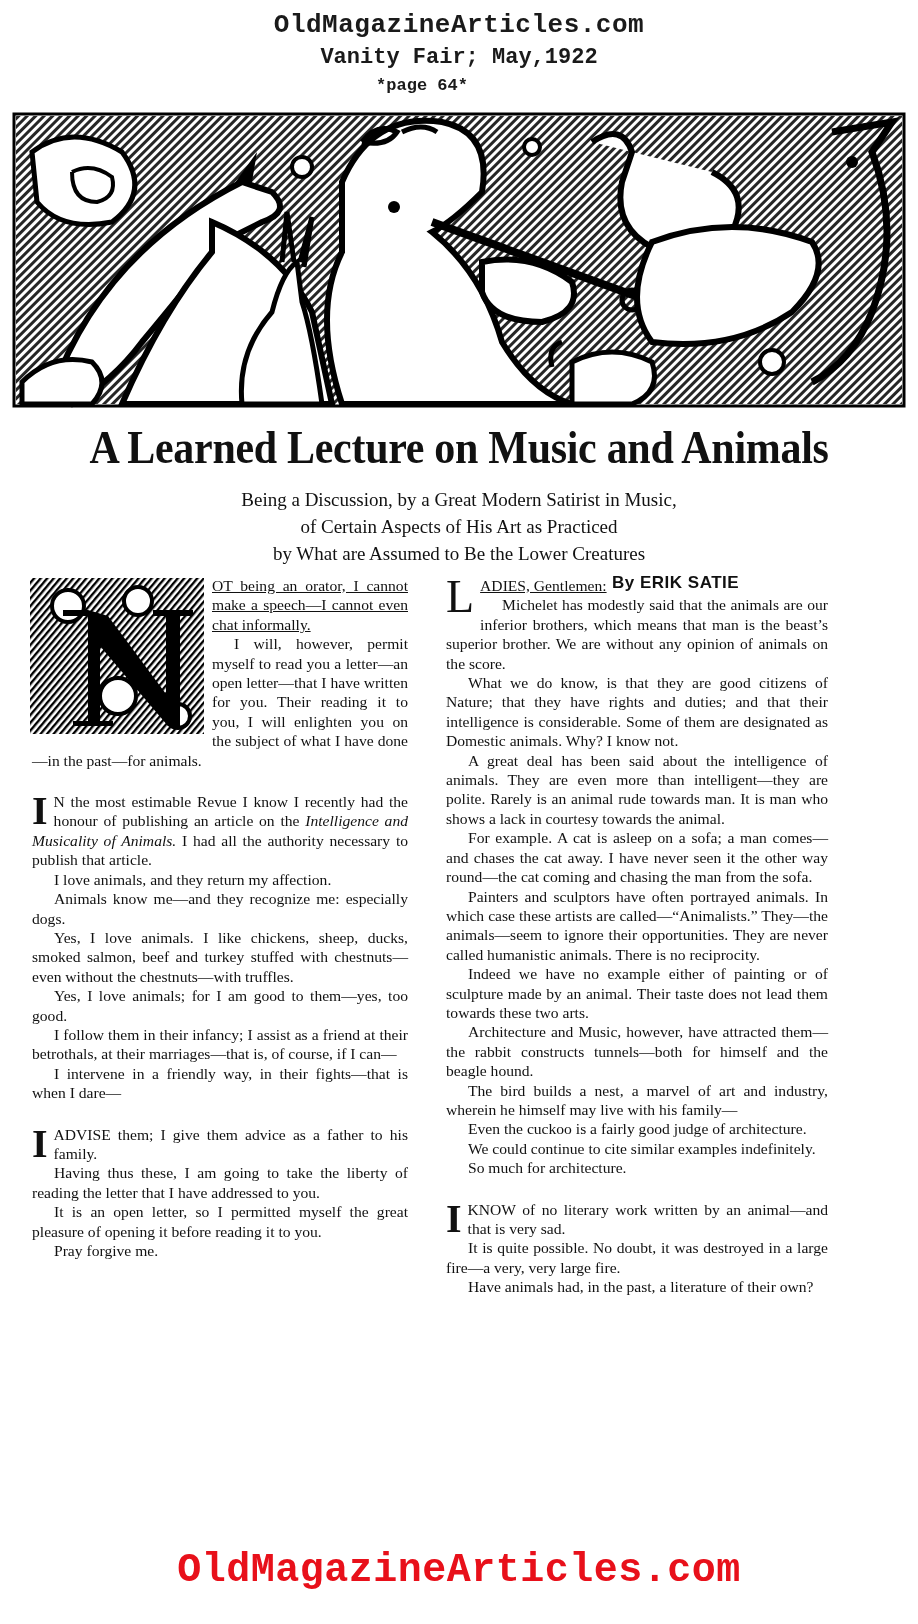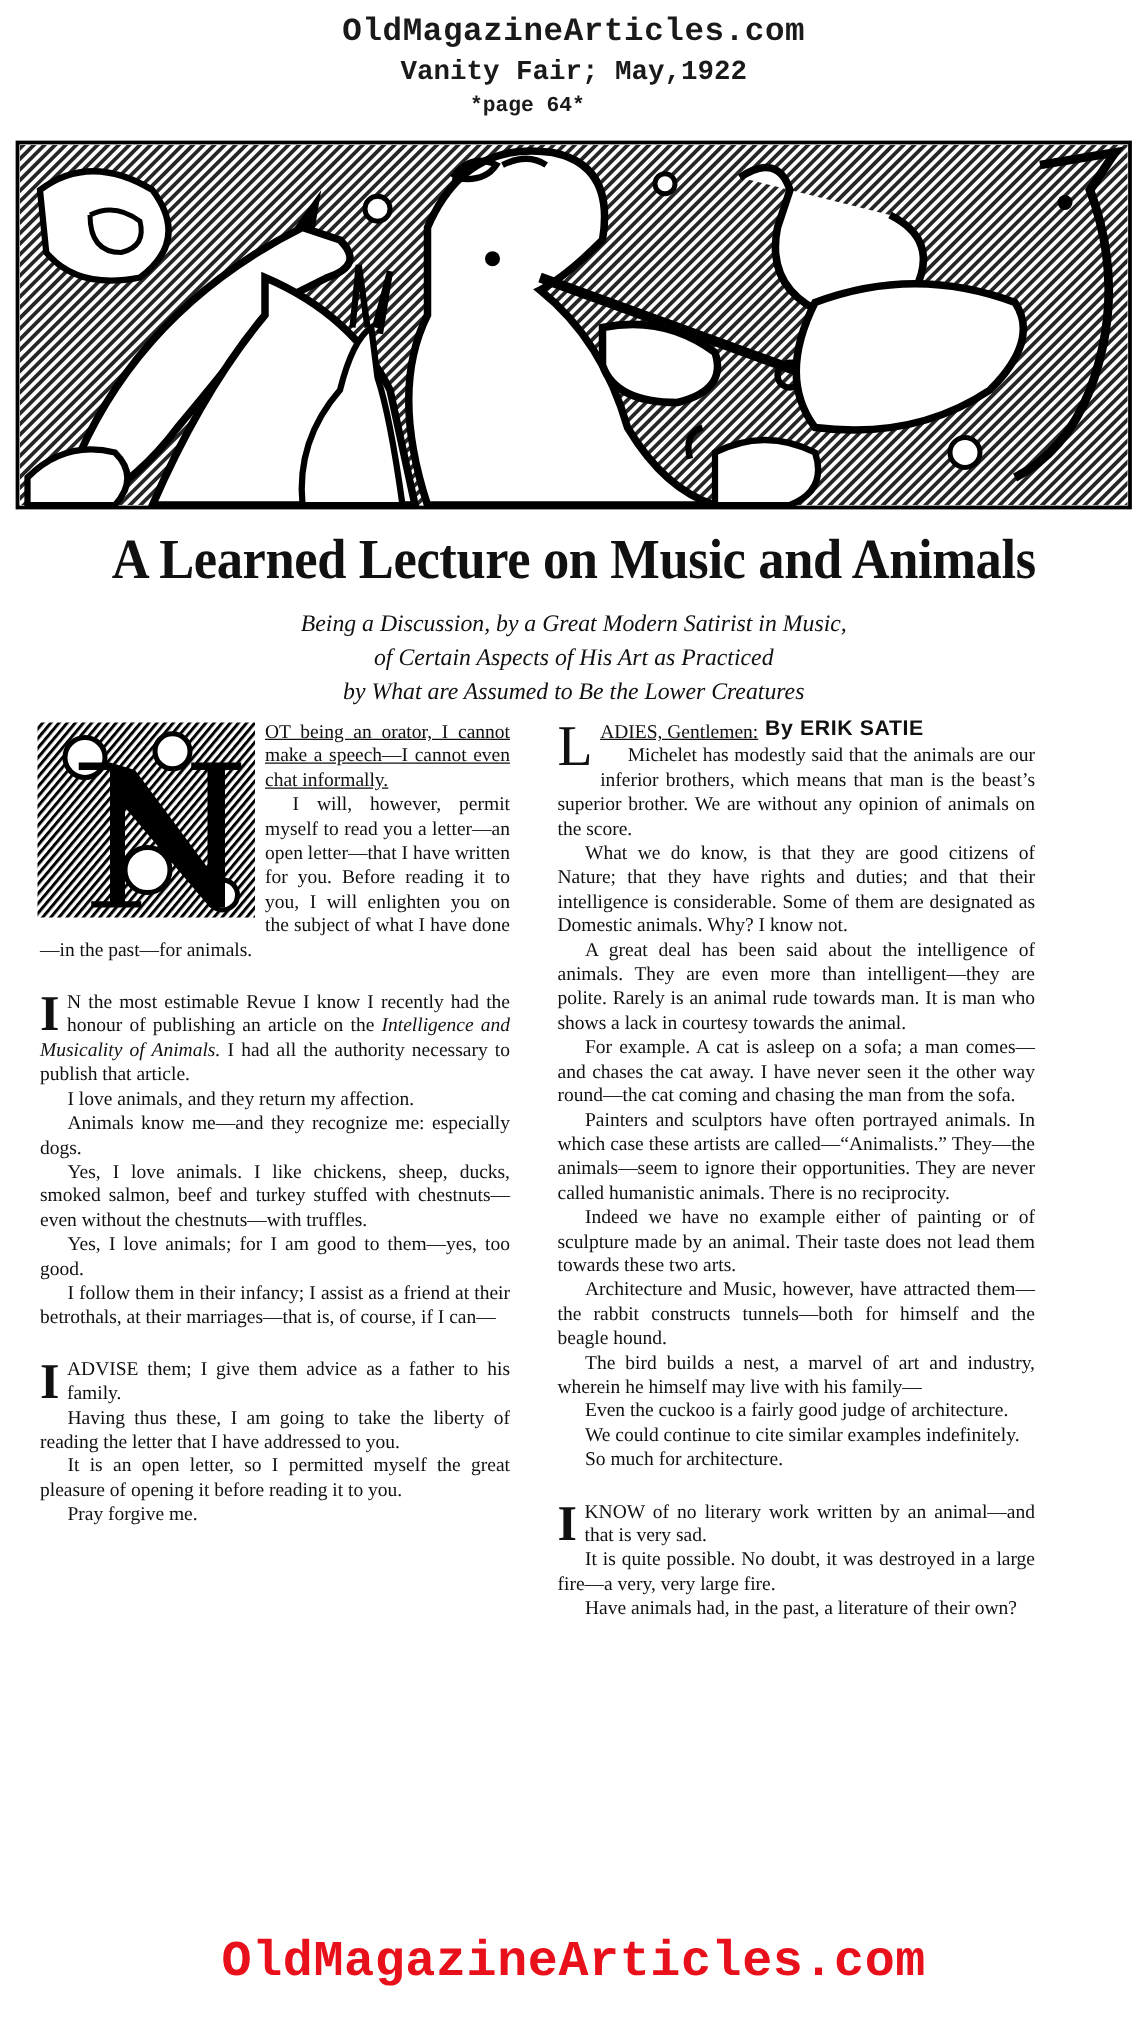--- a/index.html
+++ b/index.html
@@ -8,21 +8,21 @@
 
   .masthead { position: absolute; left: 0; top: 0; width: 918px; text-align: center; font-family: "Liberation Mono", "DejaVu Sans Mono", monospace; color: #1a1a1a; }
   .masthead .site { position: absolute; top: 10px; left: 0; width: 918px; font-size: 26px; font-weight: bold; letter-spacing: 0.5px; }
   .masthead .issue { position: absolute; top: 45px; left: 0; width: 918px; font-size: 22px; font-weight: bold; }
   .masthead .page { position: absolute; top: 76px; left: 0; width: 844px; font-size: 17px; font-weight: bold; }
 
   .illustration { position: absolute; left: 12px; top: 112px; width: 894px; height: 296px; }
   .illustration svg { width: 100%; height: 100%; display: block; }
 
   .title { position: absolute; left: 0; top: 424px; width: 918px; text-align: center; font-size: 42px; letter-spacing: -0.3px; transform: scaleY(1.08); }
-  .subtitle { position: absolute; left: 0; top: 486px; width: 918px; text-align: center; font-style: italic; font-size: 19px; line-height: 27px; }
+  .subtitle { position: absolute; left: 0; top: 486px; width: 918px; text-align: center; font-size: 19px; line-height: 27px; }
 
   .byline { position: absolute; left: 612px; top: 573px; font-family: "Liberation Sans", "DejaVu Sans", sans-serif; font-weight: bold; font-size: 17px; letter-spacing: 0.5px; }
 
   .col { position: absolute; font-size: 15.6px; line-height: 19.4px; text-align: justify; hyphens: manual; }
   .col-left { left: 32px; top: 576px; width: 376px; }
   .col-right { left: 446px; top: 576px; width: 382px; }
   .col p { text-indent: 22px; }
   .col p.noindent { text-indent: 0; text-decoration: underline; }
   .col p.sec { margin-top: 22px; text-indent: 0; }
   .col em { font-style: italic; }
@@ -113,30 +113,31 @@
       </defs>
       <rect x="2" y="2" width="174" height="156" fill="url(#dh)"></rect>
       <circle cx="40" cy="30" r="16" fill="#fff" stroke="#000" stroke-width="4"></circle>
       <circle cx="110" cy="25" r="14" fill="#fff" stroke="#000" stroke-width="4"></circle>
       <circle cx="90" cy="120" r="18" fill="#fff" stroke="#000" stroke-width="4"></circle>
       <circle cx="150" cy="140" r="12" fill="#fff" stroke="#000" stroke-width="4"></circle>
       <path d="M60,40 L60,145 L45,145 L45,150 L85,150 L85,145 L72,145 L72,70 L140,150 L152,150 L152,40 L165,40 L165,34 L125,34 L125,40 L138,40 L138,118 L80,40 L60,34 L35,34 L35,40 Z" fill="#000"></path>
     </svg>
   </div>
   <p class="noindent">OT being an orator, I cannot make a speech—I cannot even chat informally.</p>
-  <p>I will, however, permit myself to read you a letter—an open letter—that I have written for you. Before reading it to you, I will enlighten you on the subject of what I have done—in the past—for animals.</p>
+  <p>I will, however, permit myself to read you a letter—an open letter—that I have written for you. Their reading it to you, I will enlighten you on the subject of what I have done—in the past—for animals.</p>
 
   <p class="sec">
     <span class="initial">I</span><span>N the most estimable Revue I know I recently had the honour of publishing an article on the </span><em>Intelligence and Musicality of Animals.</em><span> I had all the authority necessary to publish that article.</span>
   </p>
   <p>I love animals, and they return my affection.</p>
   <p>Animals know me—and they recognize me: especially dogs.</p>
   <p>Yes, I love animals. I like chickens, sheep, ducks, smoked salmon, beef and turkey stuffed with chestnuts—even without the chestnuts—with truffles.</p>
   <p>Yes, I love animals; for I am good to them—yes, too good.</p>
   <p>I follow them in their infancy; I assist as a friend at their betrothals, at their marriages—that is, of course, if I can—</p>
+  <p>I intervene in a friendly way, in their fights—that is when I dare—</p>
 
   <p class="sec">
     <span class="initial">I</span><span>ADVISE them; I give them advice as a father to his family.</span>
   </p>
   <p>Having thus these, I am going to take the liberty of reading the letter that I have addressed to you.</p>
   <p>It is an open letter, so I permitted myself the great pleasure of opening it before reading it to you.</p>
   <p>Pray forgive me.</p>
 </section>
 
 <section class="col col-right">

